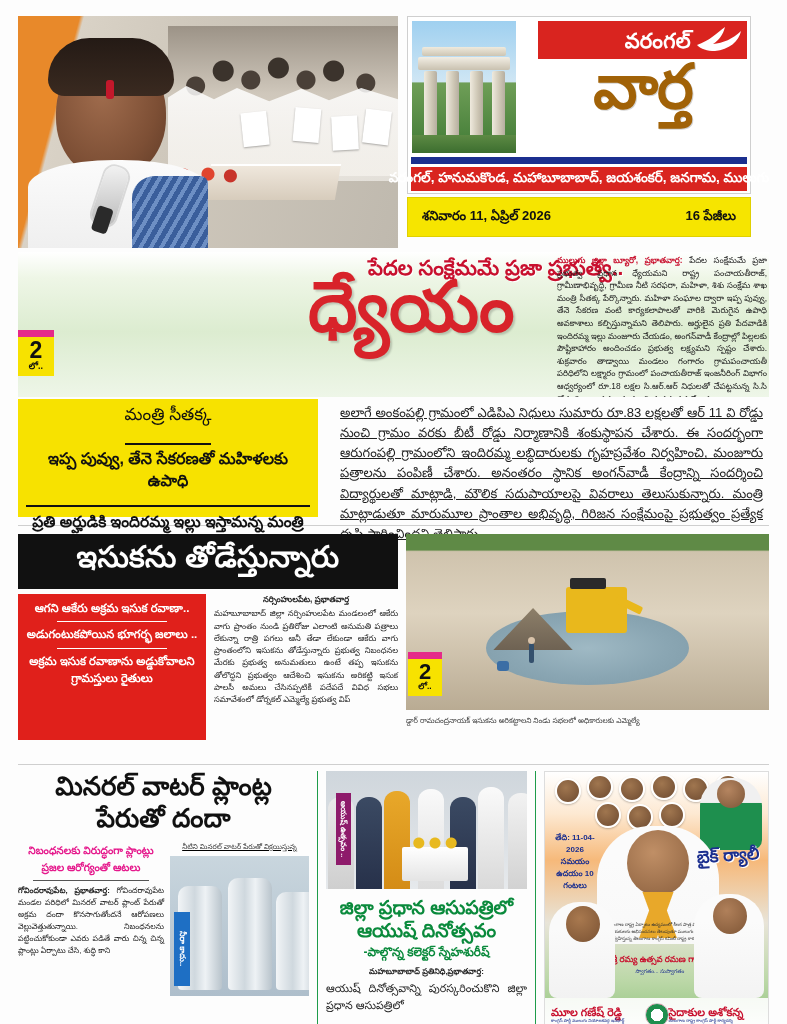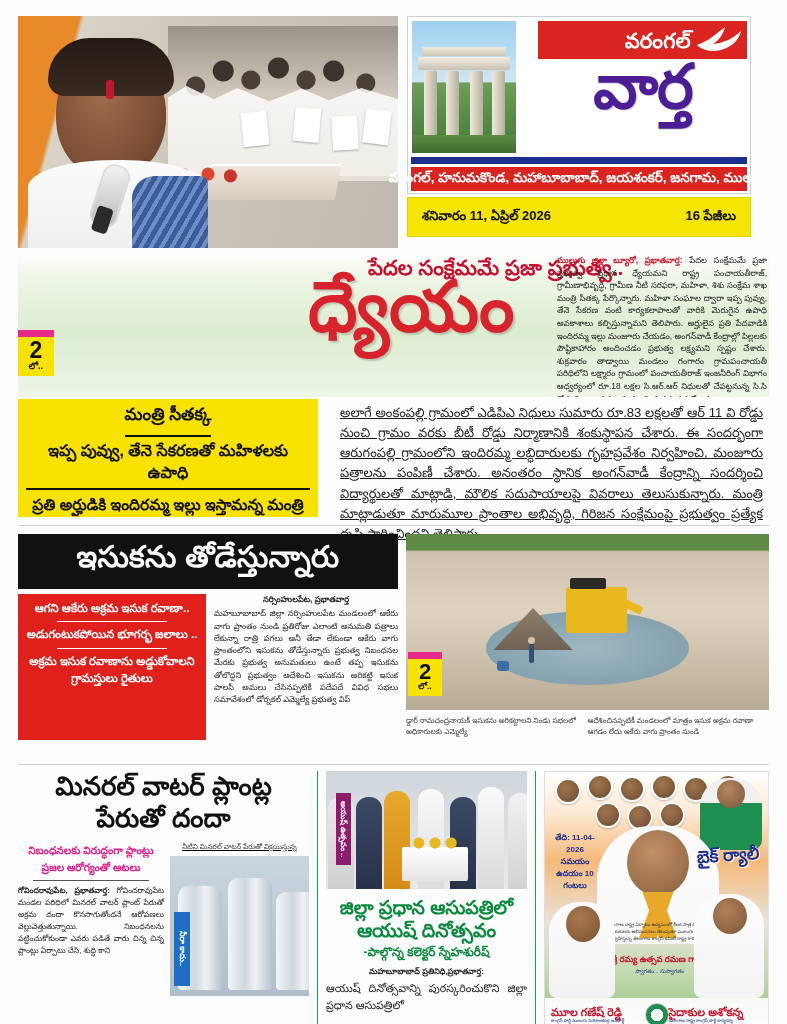--- a/index.html
+++ b/index.html
@@ -141,21 +141,21 @@
   }
   .mh-red-bar .mh-warangal {
     color: #ffffff; font-size: 21px; font-weight: 700; letter-spacing: .3px;
     line-height: 1; padding-right: 50px;
   }
   .mh-bird {
     position: absolute; right: 4px; top: 2px; width: 48px; height: 32px;
     color: #fff;
   }
   .mh-vartha {
-    color: #4c1d95; font-size: 62px; font-weight: 700; line-height: .96;
+    color: #a16207; font-size: 62px; font-weight: 700; line-height: .96;
     text-align: center; margin-top: -2px; letter-spacing: -1px;
     text-shadow: 1px 1px 0 rgba(0,0,0,.18);
   }
   .mh-blue-rule { height: 7px; background: #1b2f8f; margin: 0 3px; }
   .mh-red-strip {
     background: #d9241f; margin: 3px 3px 0 3px; height: 24px;
     display: flex; align-items: center; justify-content: center;
   }
   .mh-districts { color: #fff; font-size: 13.5px; font-weight: 700; white-space: nowrap; }
   .mh-yellow-strip {
@@ -194,22 +194,22 @@
   }
   .hb-badge .num { font-size: 23px; line-height: .9; }
   .hb-badge .lo  { font-size: 9px; }
 
   
   .mid-row { display: flex; margin-top: 2px; height: 118px; }
   .quote-box {
     width: 300px; background: #f7e200; padding: 6px 8px 4px 8px;
     text-align: center; color: #111;
   }
-  .qb-name { font-size: 17px; font-weight: 700; border-bottom: 2px solid #111; display: inline-block; padding-bottom: 7px; }
-  .qb-line1 { font-size: 16px; font-weight: 700; margin-top: 5px; border-bottom: 2px solid #111; padding-bottom: 2px; }
+  .qb-name { font-size: 17px; font-weight: 400; border-bottom: 2px solid #111; display: inline-block; padding-bottom: 15px; }
+  .qb-line1 { font-size: 16px; font-weight: 700; margin-top: 5px; border-bottom: 2px solid #111; padding-bottom: 11px; }
   .qb-line2 { font-size: 15.5px; font-weight: 700; margin-top: 5px; line-height: 1.35; }
 
   .mid-text {
     flex: 1; padding: 0 6px 0 22px; font-size: 13px; line-height: 1.55;
     color: #1d1d1d; text-align: justify; text-decoration: underline;
   }
   .mid-text .pad-top { display:block; height: 4px; }
 
   
   .sand-row { display: flex; margin-top: 8px; height: 222px; }
@@ -558,21 +558,20 @@
         <div class="sp-jcb"></div>
         <div class="sp-person"></div>
         <div class="sp-person2"></div>
         <div class="sand-badge">
           <span class="num">2</span>
           <span class="lo">లో..</span>
         </div>
       </div>
       <div class="sand-caps">
         <div>డ్డార్ రామచంద్రనాయక్ ఇసుకను అరికట్టాలని నిండు సభలలో అధికారులకు ఎమ్మెల్యే</div>
-        <div>ఆదేశించినప్పటికీ మండలంలో మాత్రం ఇసుక అక్రమ రవాణా ఆగడం లేదు ఆకేరు వాగు ప్రాంతం నుండి</div>
       </div>
     </div>
   </div>
 
   <hr class="hr-thin">
 
   <div class="bottom-row">
 
     <div class="bl">
       <div class="bl-head">మినరల్ వాటర్ ప్లాంట్ల

